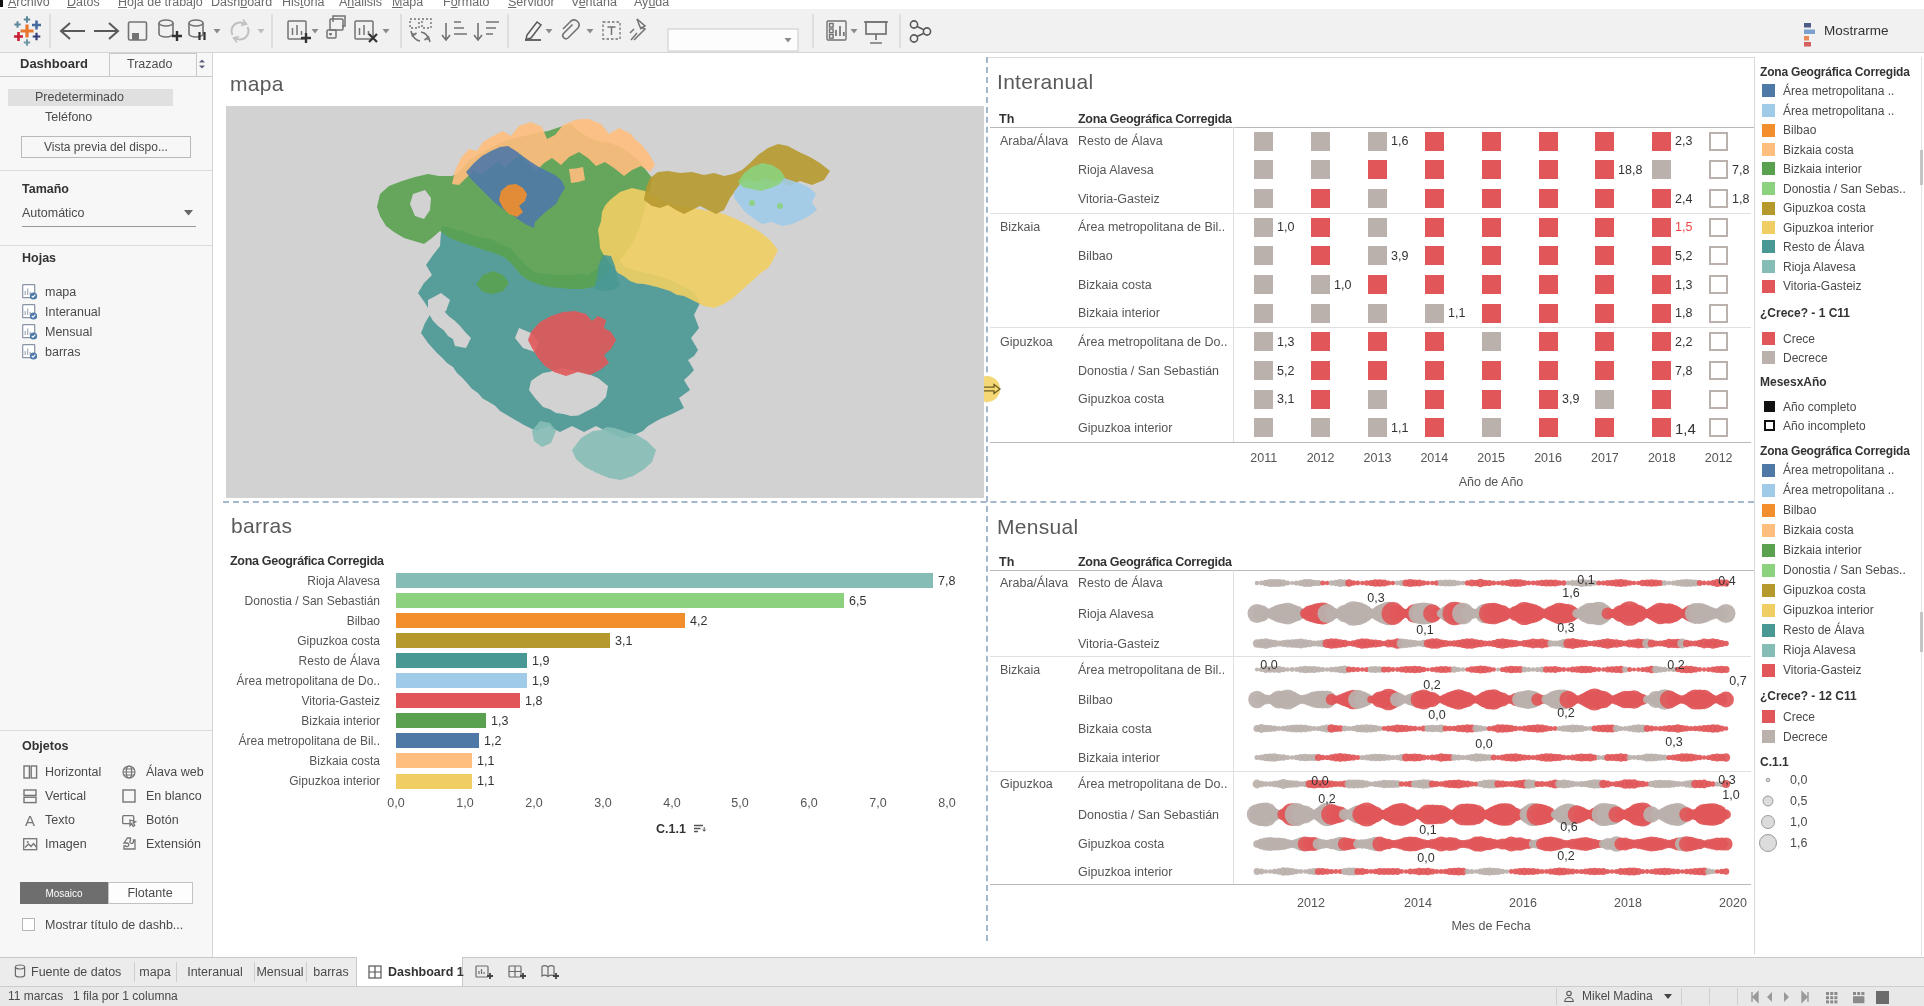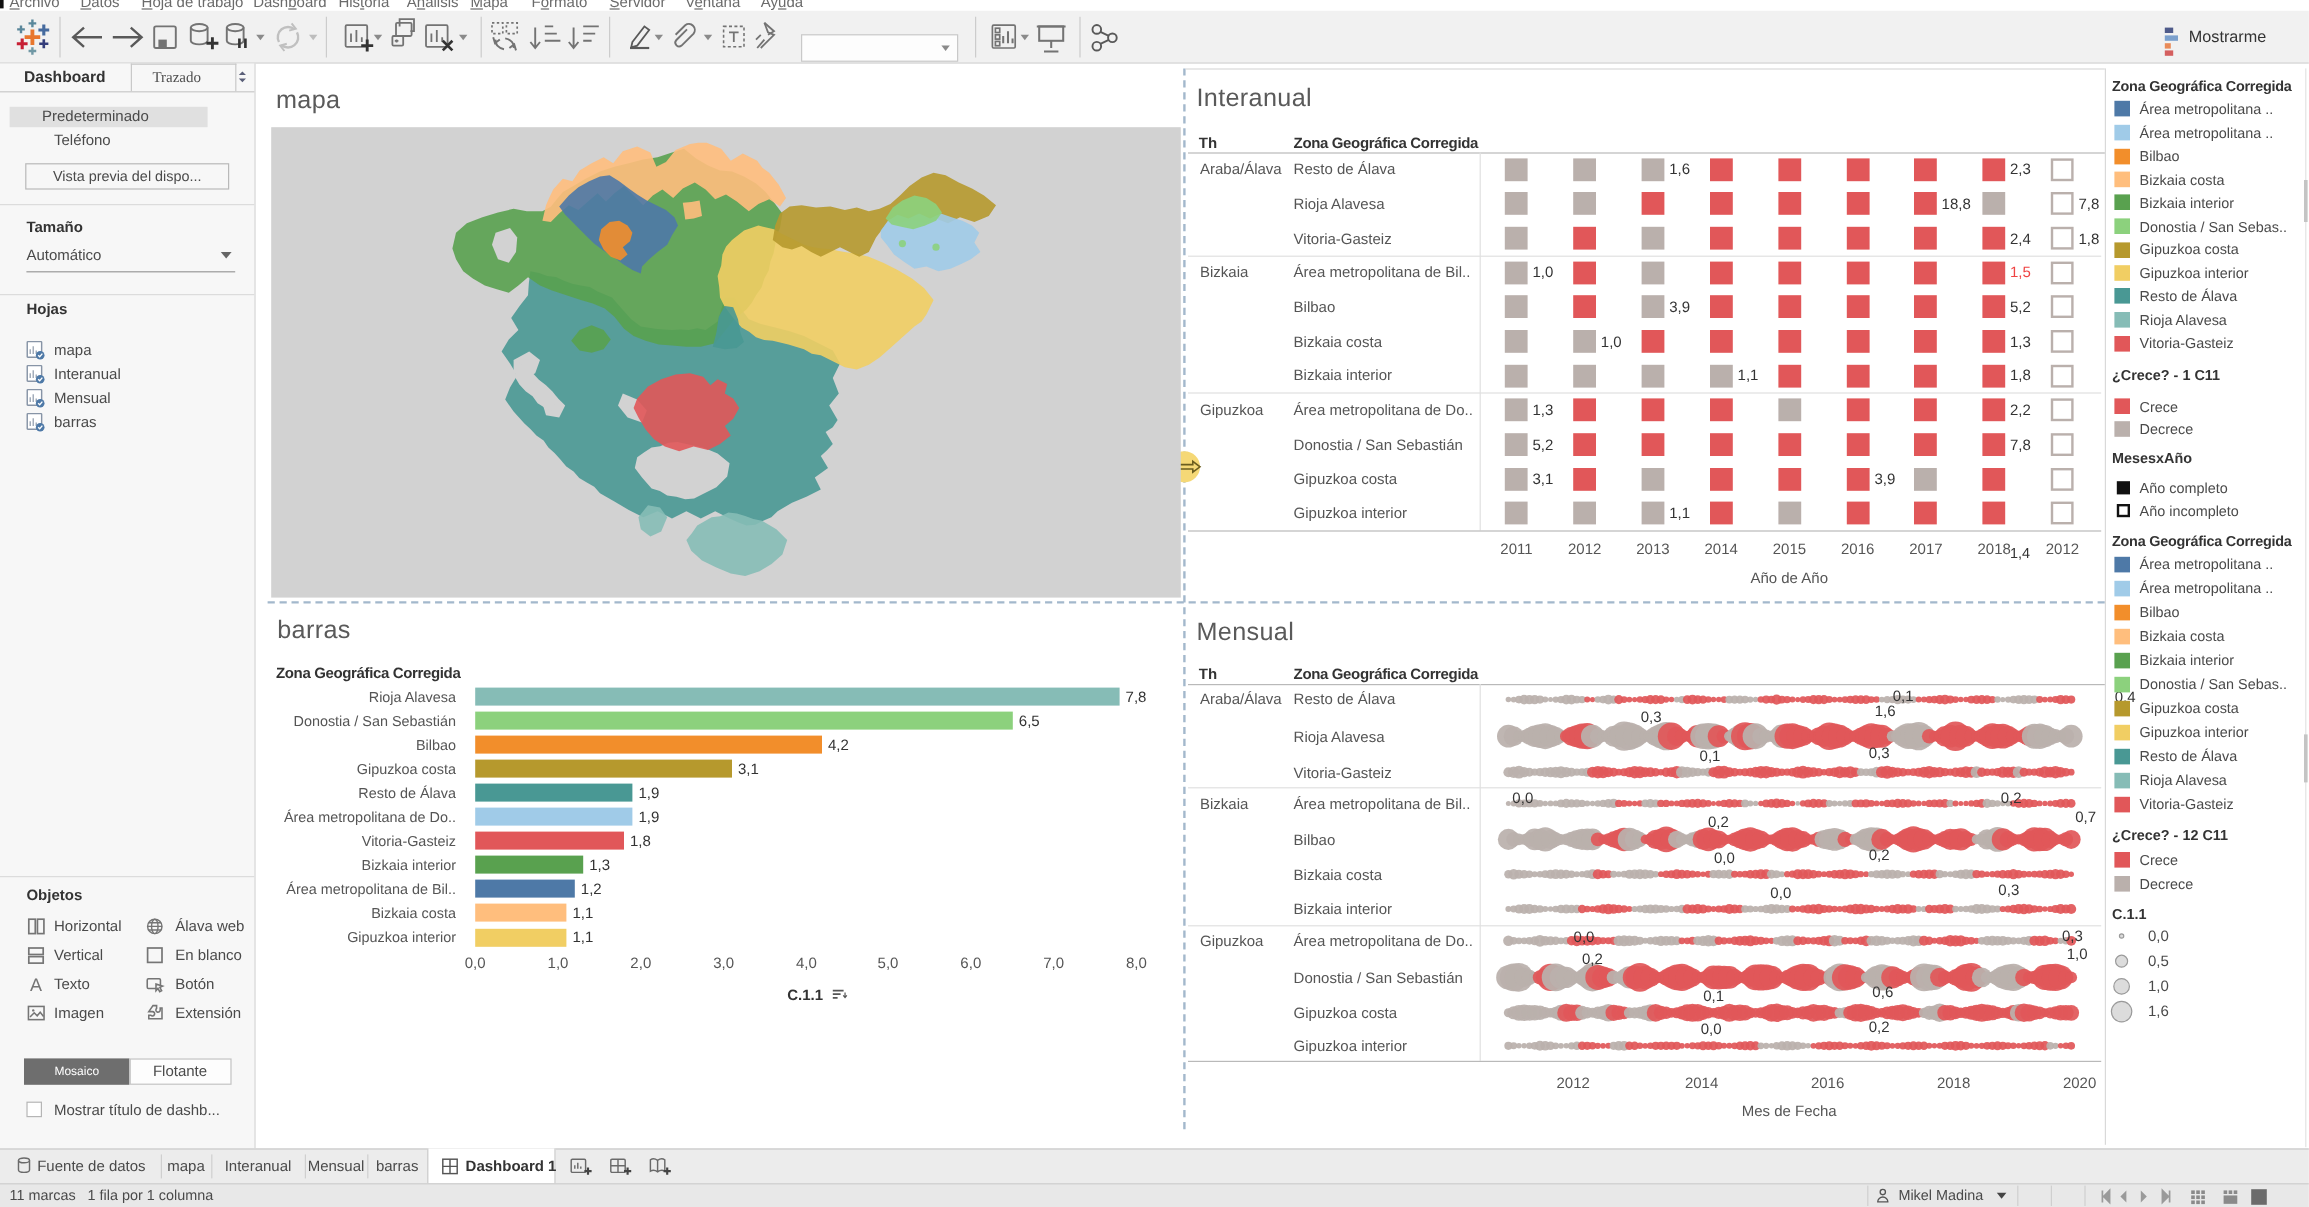--- a/index.html
+++ b/index.html
@@ -142,21 +142,21 @@
       <rect x="1804" y="20.5" width="11" height="4.5" fill="#7ba0cd"></rect>
       <rect x="1804" y="27" width="5" height="4.5" fill="#e98a58"></rect>
       <rect x="1804" y="33" width="7" height="4.5" fill="#d45f5f"></rect>
     </g>
 </svg>
 <div class="t" style="left:1824px;top:21px;font-size:13.5px;line-height:20px;color:#333;">Mostrarme</div>
 <div class="abs" style="left:0px;top:53px;width:212px;height:904px;background:#f7f7f7;"></div>
 <div class="abs" style="left:212px;top:53px;width:1px;height:904px;background:#d4d4d4;"></div>
 <div class="t" style="left:20px;top:54px;font-size:13px;line-height:20px;color:#333;font-weight:bold;">Dashboard</div>
 <div class="abs" style="left:109px;top:53px;width:88px;height:23px;border:1px solid #c9c9c9;border-bottom:none;"></div>
-<div class="t" style="left:127px;top:55px;font-size:12.5px;line-height:19px;color:#4e4e4e;font-family:Liberation Serif, serif;">Trazado</div>
+<div class="t" style="left:127px;top:55px;font-size:12.5px;line-height:19px;color:#4e4e4e;">Trazado</div>
 <svg width="10" height="12" style="left:197px;top:58px" viewBox="0 0 10 12">
     <path d="M2,4.5 L5,1.5 L8,4.5 Z M2,7.5 L5,10.5 L8,7.5 Z" fill="#5a5f78"></path>
   </svg>
 <div class="abs" style="left:0px;top:76px;width:212px;height:1px;background:#c9c9c9;"></div>
 <div class="abs" style="left:8px;top:89px;width:165px;height:17px;background:#e0e0e0;"></div>
 <div class="t" style="left:35px;top:88px;font-size:12.5px;line-height:19px;color:#4a4a4a;">Predeterminado</div>
 <div class="t" style="left:45px;top:108px;font-size:12.5px;line-height:19px;color:#4a4a4a;">Teléfono</div>
 <div class="abs" style="left:21px;top:136px;width:170px;height:22px;border:1px solid #b9b9b9;background:#f7f7f7;"></div>
 <div class="t" style="left:106px;top:138px;font-size:12px;line-height:18px;color:#4a4a4a;transform:translateX(-50%);">Vista previa del dispo...</div>
 <div class="abs" style="left:0px;top:170px;width:212px;height:1px;background:#dcdcdc;"></div>
@@ -440,21 +440,21 @@
 <div class="abs" style="left:1709px;top:390px;width:19px;height:19px;background:#fff;border:2px solid #BAB0AC;"></div>
 <div class="abs" style="left:1254px;top:418px;width:19px;height:19px;background:#BAB0AC;"></div>
 <div class="abs" style="left:1311px;top:418px;width:19px;height:19px;background:#BAB0AC;"></div>
 <div class="abs" style="left:1368px;top:418px;width:19px;height:19px;background:#BAB0AC;"></div>
 <div class="t" style="left:1391px;top:418.8px;font-size:12.5px;line-height:19px;color:#333;">1,1</div>
 <div class="abs" style="left:1425px;top:418px;width:19px;height:19px;background:#E15759;"></div>
 <div class="abs" style="left:1482px;top:418px;width:19px;height:19px;background:#BAB0AC;"></div>
 <div class="abs" style="left:1539px;top:418px;width:19px;height:19px;background:#E15759;"></div>
 <div class="abs" style="left:1595px;top:418px;width:19px;height:19px;background:#E15759;"></div>
 <div class="abs" style="left:1652px;top:418px;width:19px;height:19px;background:#E15759;"></div>
-<div class="t" style="left:1675px;top:418.8px;font-size:12px;line-height:19px;color:#333;margin-top:33px;">1,4</div>
+<div class="t" style="left:1675px;top:418.8px;font-size:15px;line-height:19px;color:#333;">1,4</div>
 <div class="abs" style="left:1709px;top:418px;width:19px;height:19px;background:#fff;border:2px solid #BAB0AC;"></div>
 <div class="t" style="left:1263.7px;top:449px;font-size:12.5px;line-height:19px;color:#555;transform:translateX(-50%);">2011</div>
 <div class="t" style="left:1320.57px;top:449px;font-size:12.5px;line-height:19px;color:#555;transform:translateX(-50%);">2012</div>
 <div class="t" style="left:1377.44px;top:449px;font-size:12.5px;line-height:19px;color:#555;transform:translateX(-50%);">2013</div>
 <div class="t" style="left:1434.31px;top:449px;font-size:12.5px;line-height:19px;color:#555;transform:translateX(-50%);">2014</div>
 <div class="t" style="left:1491.18px;top:449px;font-size:12.5px;line-height:19px;color:#555;transform:translateX(-50%);">2015</div>
 <div class="t" style="left:1548.05px;top:449px;font-size:12.5px;line-height:19px;color:#555;transform:translateX(-50%);">2016</div>
 <div class="t" style="left:1604.92px;top:449px;font-size:12.5px;line-height:19px;color:#555;transform:translateX(-50%);">2017</div>
 <div class="t" style="left:1661.79px;top:449px;font-size:12.5px;line-height:19px;color:#555;transform:translateX(-50%);">2018</div>
 <div class="t" style="left:1718.66px;top:449px;font-size:12.5px;line-height:19px;color:#555;transform:translateX(-50%);">2012</div>
@@ -1712,21 +1712,21 @@
     <circle cx="1695.3" cy="871.5" r="3.5" fill="#E15759" fill-opacity="0.93"></circle>
     <circle cx="1699.7" cy="871.5" r="3.8" fill="#E15759" fill-opacity="0.93"></circle>
     <circle cx="1704.1" cy="871.5" r="3.9" fill="#E15759" fill-opacity="0.93"></circle>
     <circle cx="1708.5" cy="871.5" r="3.2" fill="#BAB0AC" fill-opacity="0.93"></circle>
     <circle cx="1712.9" cy="871.5" r="2.6" fill="#BAB0AC" fill-opacity="0.93"></circle>
     <circle cx="1717.2" cy="871.5" r="2.3" fill="#E15759" fill-opacity="0.93"></circle>
     <circle cx="1721.6" cy="871.5" r="2.7" fill="#E15759" fill-opacity="0.93"></circle>
     <circle cx="1726.0" cy="871.5" r="3.2" fill="#E15759" fill-opacity="0.93"></circle>
   </svg>
 <div class="t" style="left:1586px;top:570.5px;font-size:12.5px;line-height:19px;color:#333;transform:translateX(-50%);">0,1</div>
-<div class="t" style="left:1727px;top:572px;font-size:12.5px;line-height:19px;color:#333;transform:translateX(-50%);margin-left:44px;">0,4</div>
+<div class="t" style="left:1727px;top:572px;font-size:12.5px;line-height:19px;color:#333;transform:translateX(-50%);">0,4</div>
 <div class="t" style="left:1571px;top:584px;font-size:12.5px;line-height:19px;color:#333;transform:translateX(-50%);">1,6</div>
 <div class="t" style="left:1376px;top:588.5px;font-size:12.5px;line-height:19px;color:#333;transform:translateX(-50%);">0,3</div>
 <div class="t" style="left:1425px;top:620.5px;font-size:12.5px;line-height:19px;color:#333;transform:translateX(-50%);">0,1</div>
 <div class="t" style="left:1566px;top:618.5px;font-size:12.5px;line-height:19px;color:#333;transform:translateX(-50%);">0,3</div>
 <div class="t" style="left:1269px;top:655.5px;font-size:12.5px;line-height:19px;color:#333;transform:translateX(-50%);">0,0</div>
 <div class="t" style="left:1676px;top:655.5px;font-size:12.5px;line-height:19px;color:#333;transform:translateX(-50%);">0,2</div>
 <div class="t" style="left:1738px;top:672px;font-size:12.5px;line-height:19px;color:#333;transform:translateX(-50%);">0,7</div>
 <div class="t" style="left:1432px;top:675.5px;font-size:12.5px;line-height:19px;color:#333;transform:translateX(-50%);">0,2</div>
 <div class="t" style="left:1437px;top:705.5px;font-size:12.5px;line-height:19px;color:#333;transform:translateX(-50%);">0,0</div>
 <div class="t" style="left:1566px;top:703.5px;font-size:12.5px;line-height:19px;color:#333;transform:translateX(-50%);">0,2</div>

